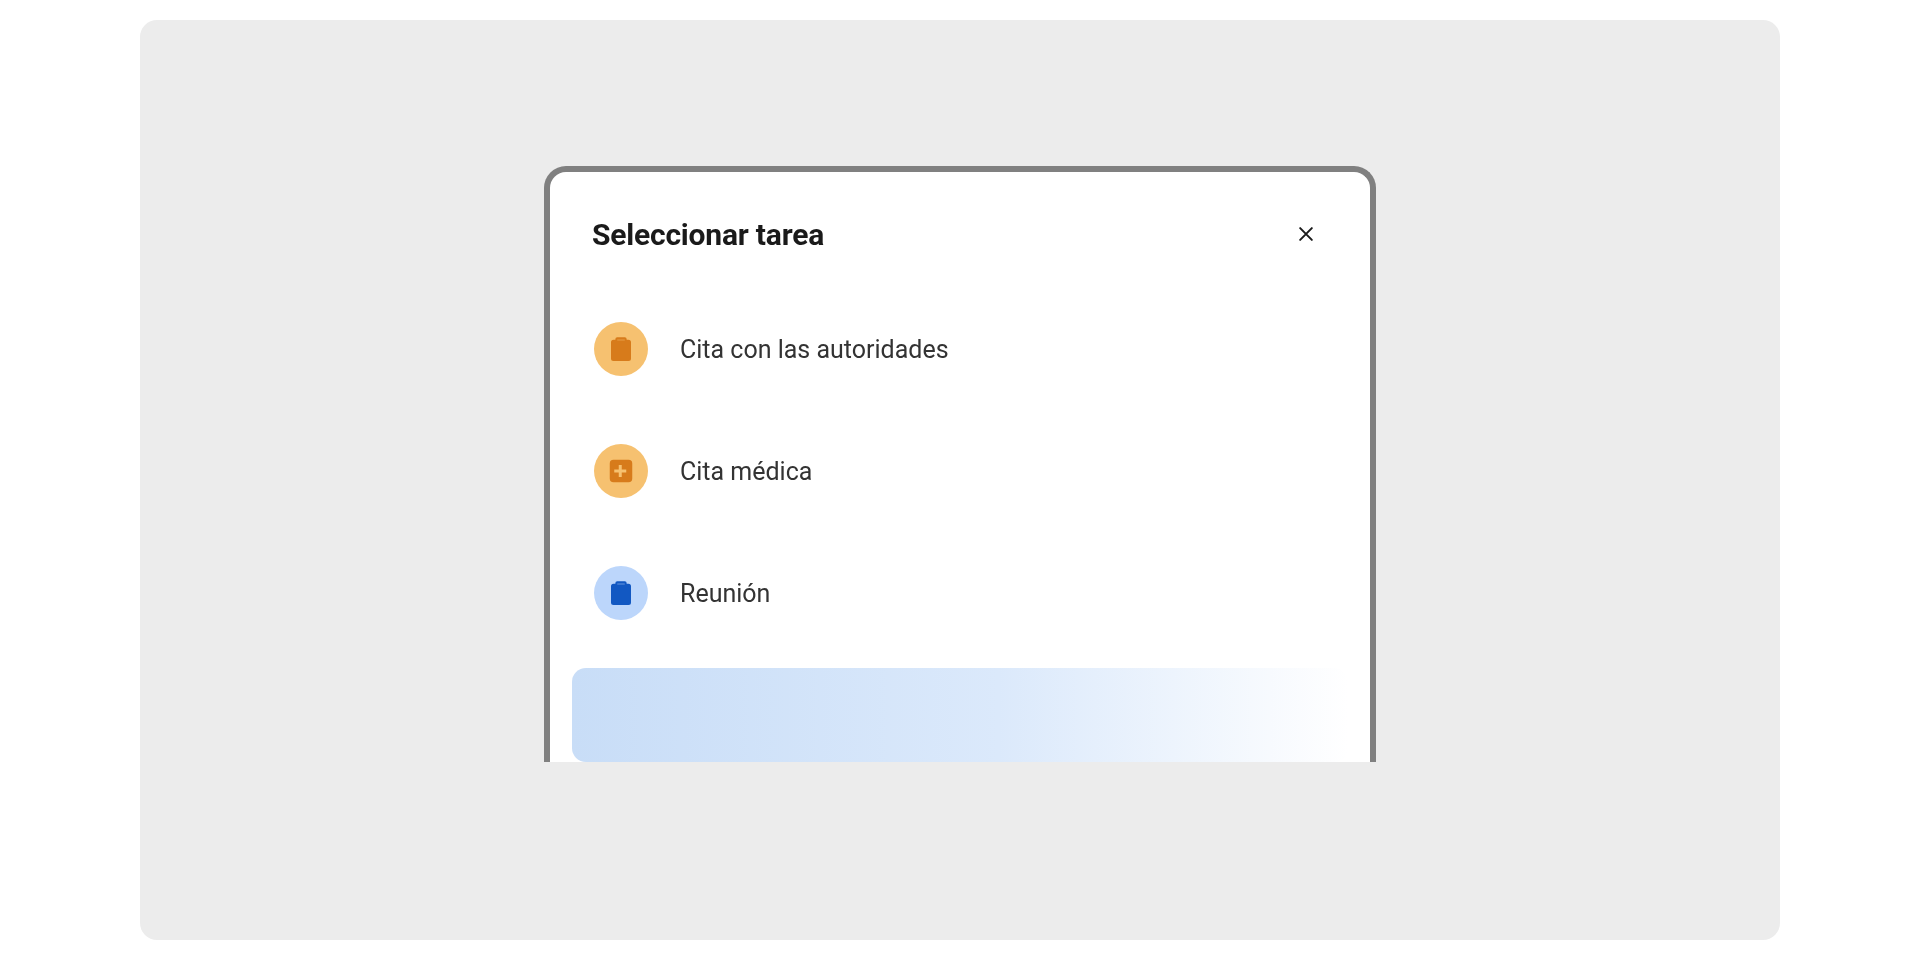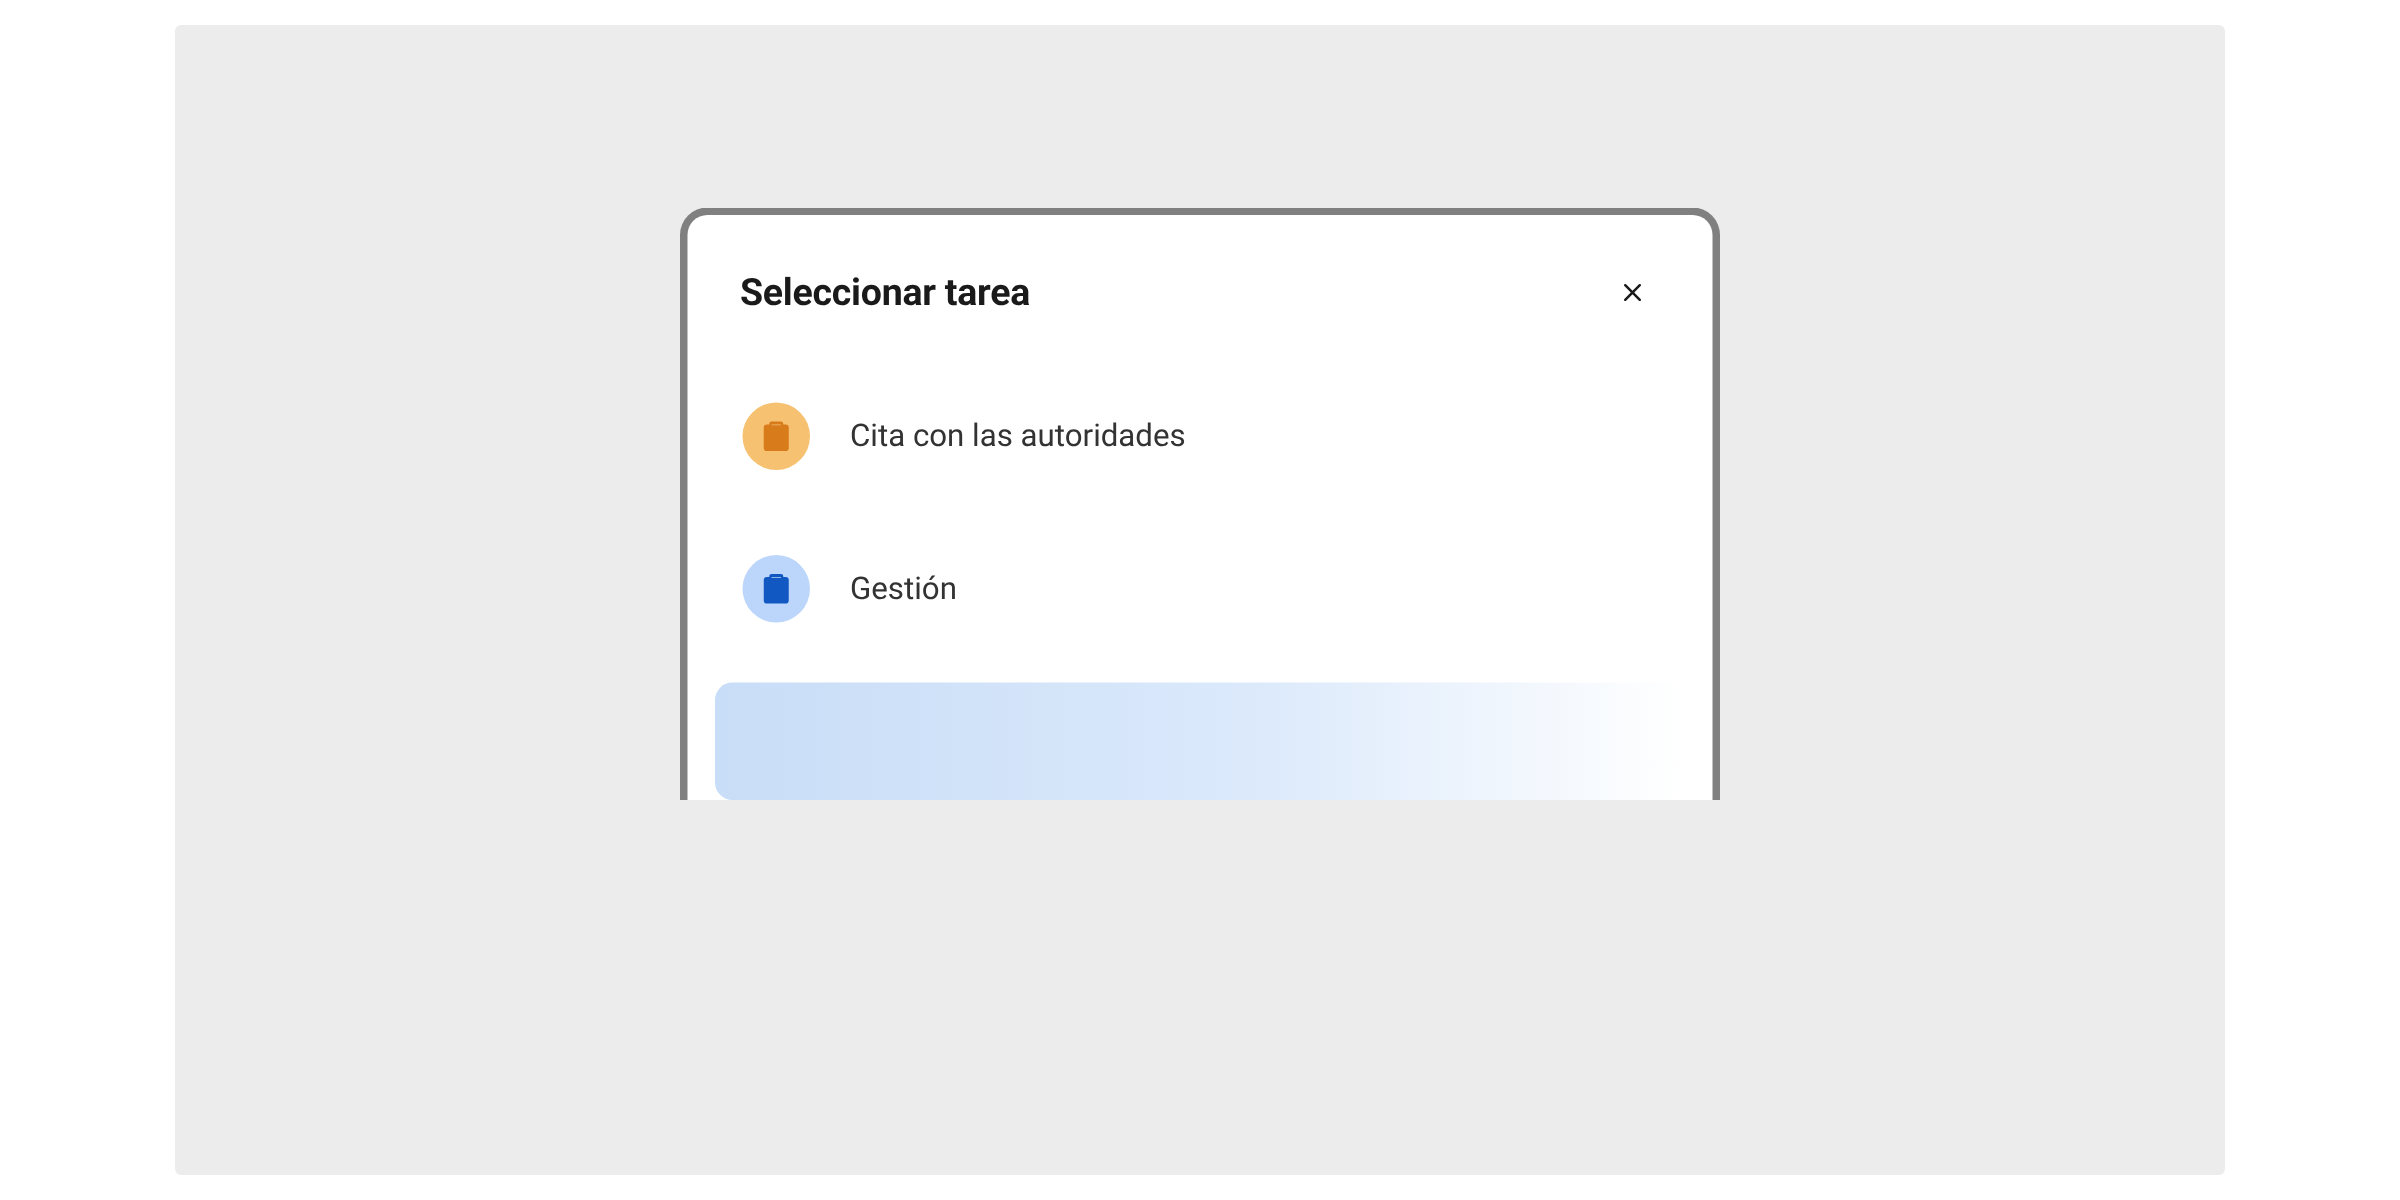--- a/index.html
+++ b/index.html
@@ -8,21 +8,21 @@
     font-family: -apple-system, BlinkMacSystemFont, "Segoe UI", Roboto, Helvetica, Arial, sans-serif;
     background: #fff;
     display: flex;
     align-items: center;
     justify-content: center;
   }
   .stage {
     width: 1640px;
     height: 920px;
     background: #ececec;
-    border-radius: 5px;
+    border-radius: 17px;
     position: relative;
     overflow: hidden;
   }
   .modal-wrap {
     position: absolute;
     left: 50%;
     top: 146px;
     transform: translateX(-50%);
     width: 832px;
   }
@@ -133,26 +133,34 @@
 
       <div class="task-item">
             <div class="icon-badge bg-orange ic-orange">
               <svg>
                 <use href="#ic-clipboard"></use>
               </svg>
             </div>
             <span class="task-label">Cita con las autoridades</span>
           </div>
           <div class="task-item">
+            <div class="icon-badge bg-orange ic-orange">
+              <svg>
+                <use href="#ic-medical"></use>
+              </svg>
+            </div>
+            <span class="task-label">Cita médica</span>
+          </div>
+          <div class="task-item">
             <div class="icon-badge bg-blue ic-blue">
               <svg>
                 <use href="#ic-clipboard"></use>
               </svg>
             </div>
-            <span class="task-label">Gestión</span>
+            <span class="task-label">Reunión</span>
           </div>
           <div class="task-item selected">
             <div class="icon-badge selected-bg ic-blue"></div>
           </div>
         </div>
 
     </div>
   </div>
 </div>
 

